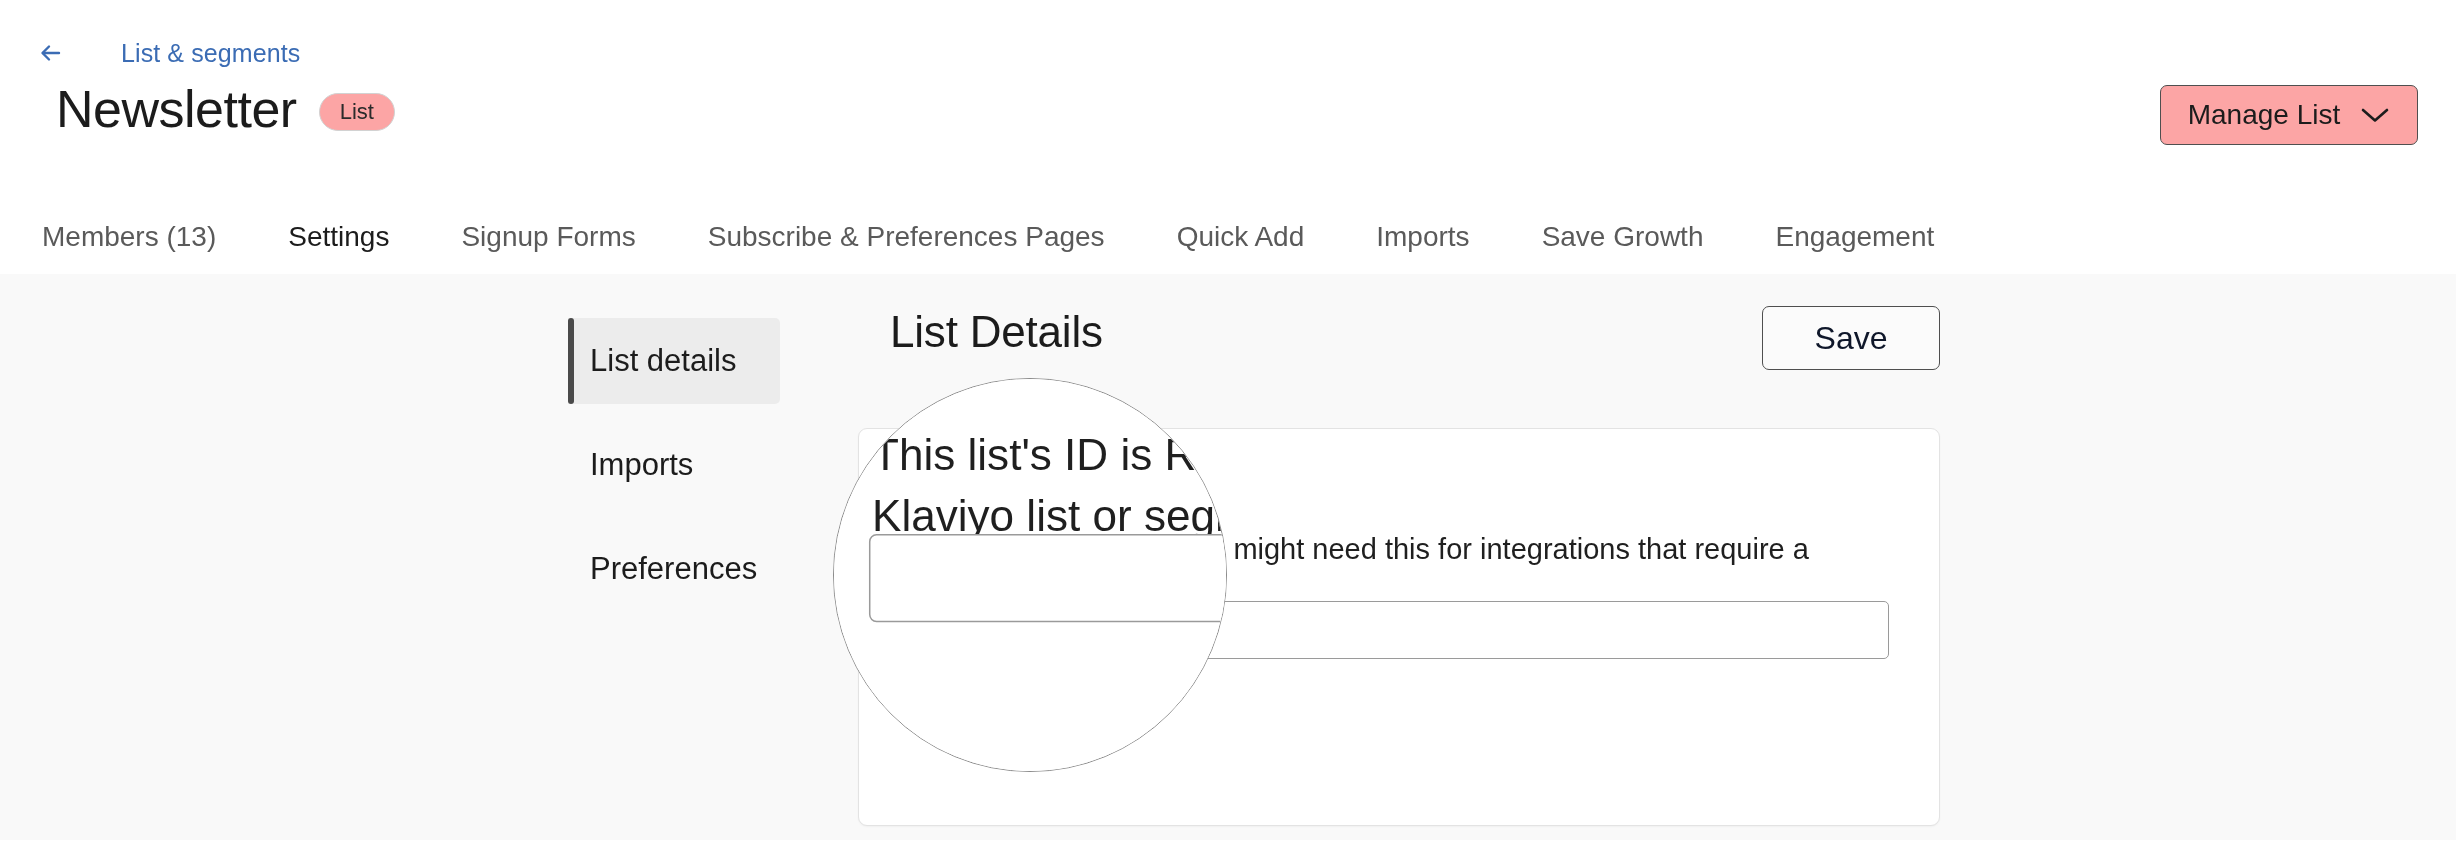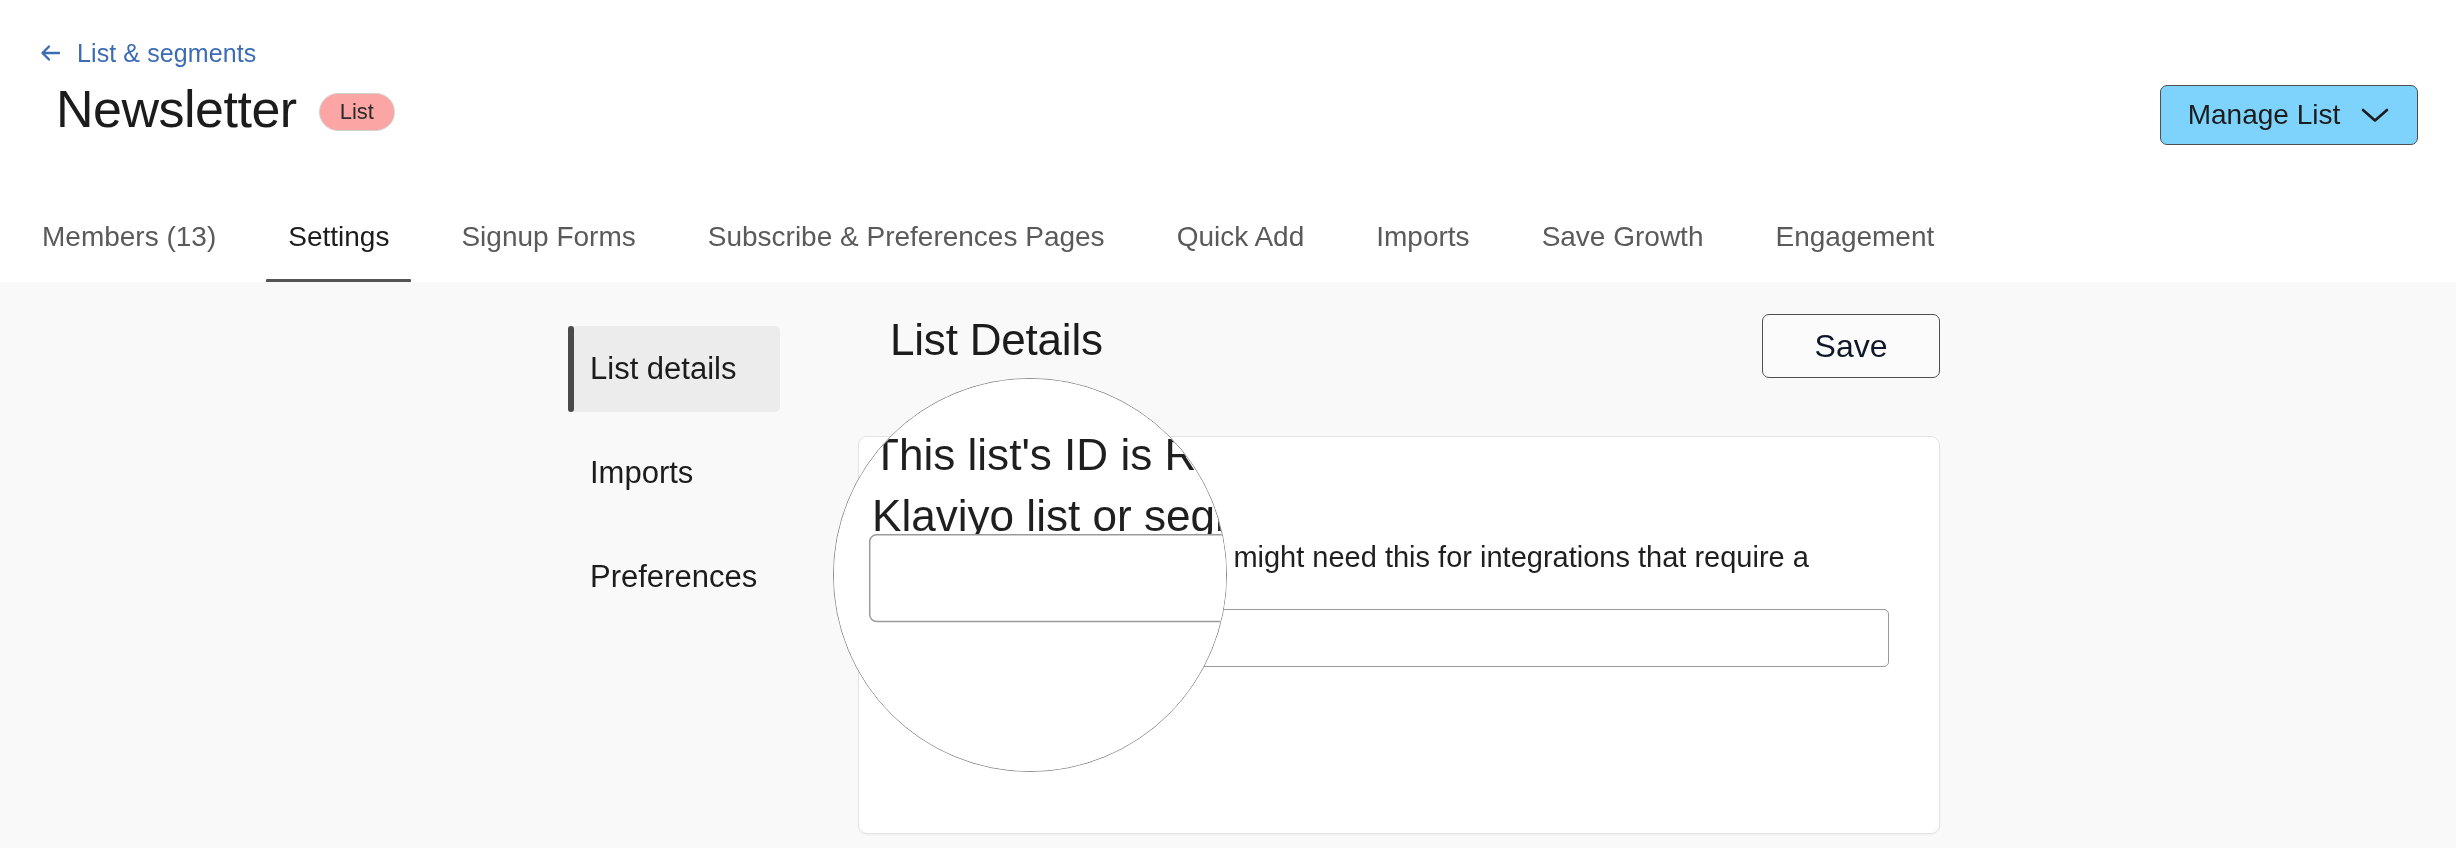--- a/index.html
+++ b/index.html
@@ -26,20 +26,21 @@
     cursor: pointer;
   }
   .breadcrumb .back-arrow {
     display: inline-block; width: 26px; height: 26px;
     color: #3b6cb4;
   }
   .breadcrumb .back-arrow svg { display: block; }
   .breadcrumb-label {
     font-size: 25px; color: #3b6cb4; line-height: 1;
     letter-spacing: 0.1px;
+    margin-left: 44px;
   }
 
   .title-row {
     position: absolute; left: 38px; top: 82px;
     display: flex; align-items: center; gap: 22px; margin-left: 18px;
   }
   .page-title {
     font-size: 52px; font-weight: 400; color: #1c1c1c;
     line-height: 1.05; letter-spacing: -0.5px;
   }
@@ -53,21 +54,21 @@
     font-size: 22px; color: #2b2b2b;
   }
 
   .manage-list-btn {
     position: absolute; right: 38px; top: 85px;
     height: 60px; min-width: 258px;
     display: flex; align-items: center; justify-content: center; gap: 20px;
     padding: 8px 26px;
     border: 1.5px solid #4f4f4f;
     border-radius: 7px;
-    background: #7dd3fc;
+    background: #fca5a5;
     font-size: 28px; color: #1c1c1c;
     cursor: pointer;
   }
   .manage-list-btn .chev { display: inline-block; width: 30px; height: 18px; }
   .manage-list-btn .chev svg { display: block; }
 
   
   .tabs {
     position: absolute; left: 0; top: 196px; width: 2456px; height: 90px;
     display: flex; align-items: flex-start;
@@ -91,21 +92,21 @@
     height: 7px; background: #555555;
     border-radius: 1px;
   }
   .tabs-underline {
     position: absolute; left: 0; top: 284px; width: 2456px; height: 2px;
     background: #e2e2e2;
   }
 
   
   .body-area {
-    position: absolute; left: 0; top: 282px; width: 2456px; height: 566px;
+    position: absolute; left: 0; top: 274px; width: 2456px; height: 566px;
     background: #f9f9f9;
   }
 
   
   .side-nav {
     position: absolute; left: 568px; top: 44px; width: 212px;
   }
   .side-nav-item {
     position: relative;
     height: 86px;

